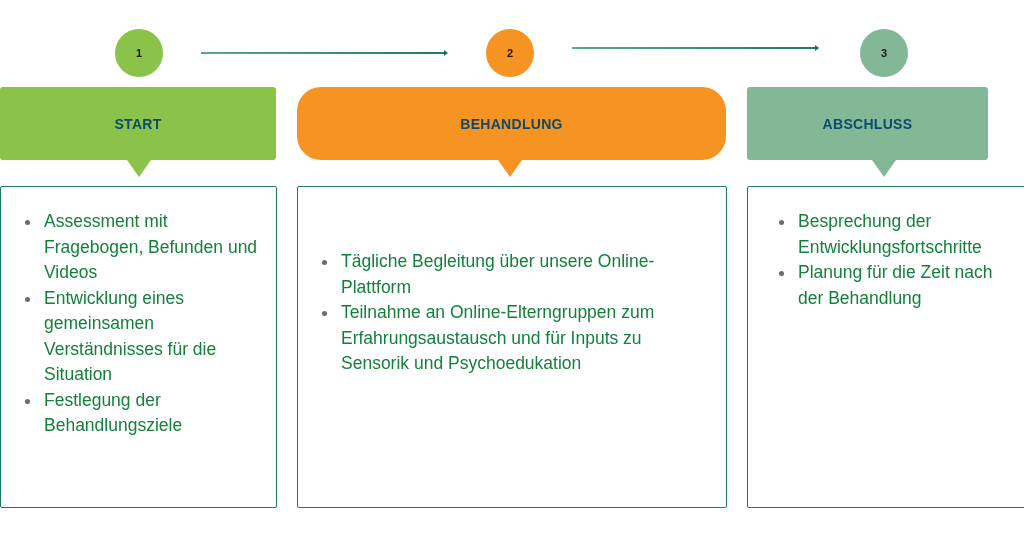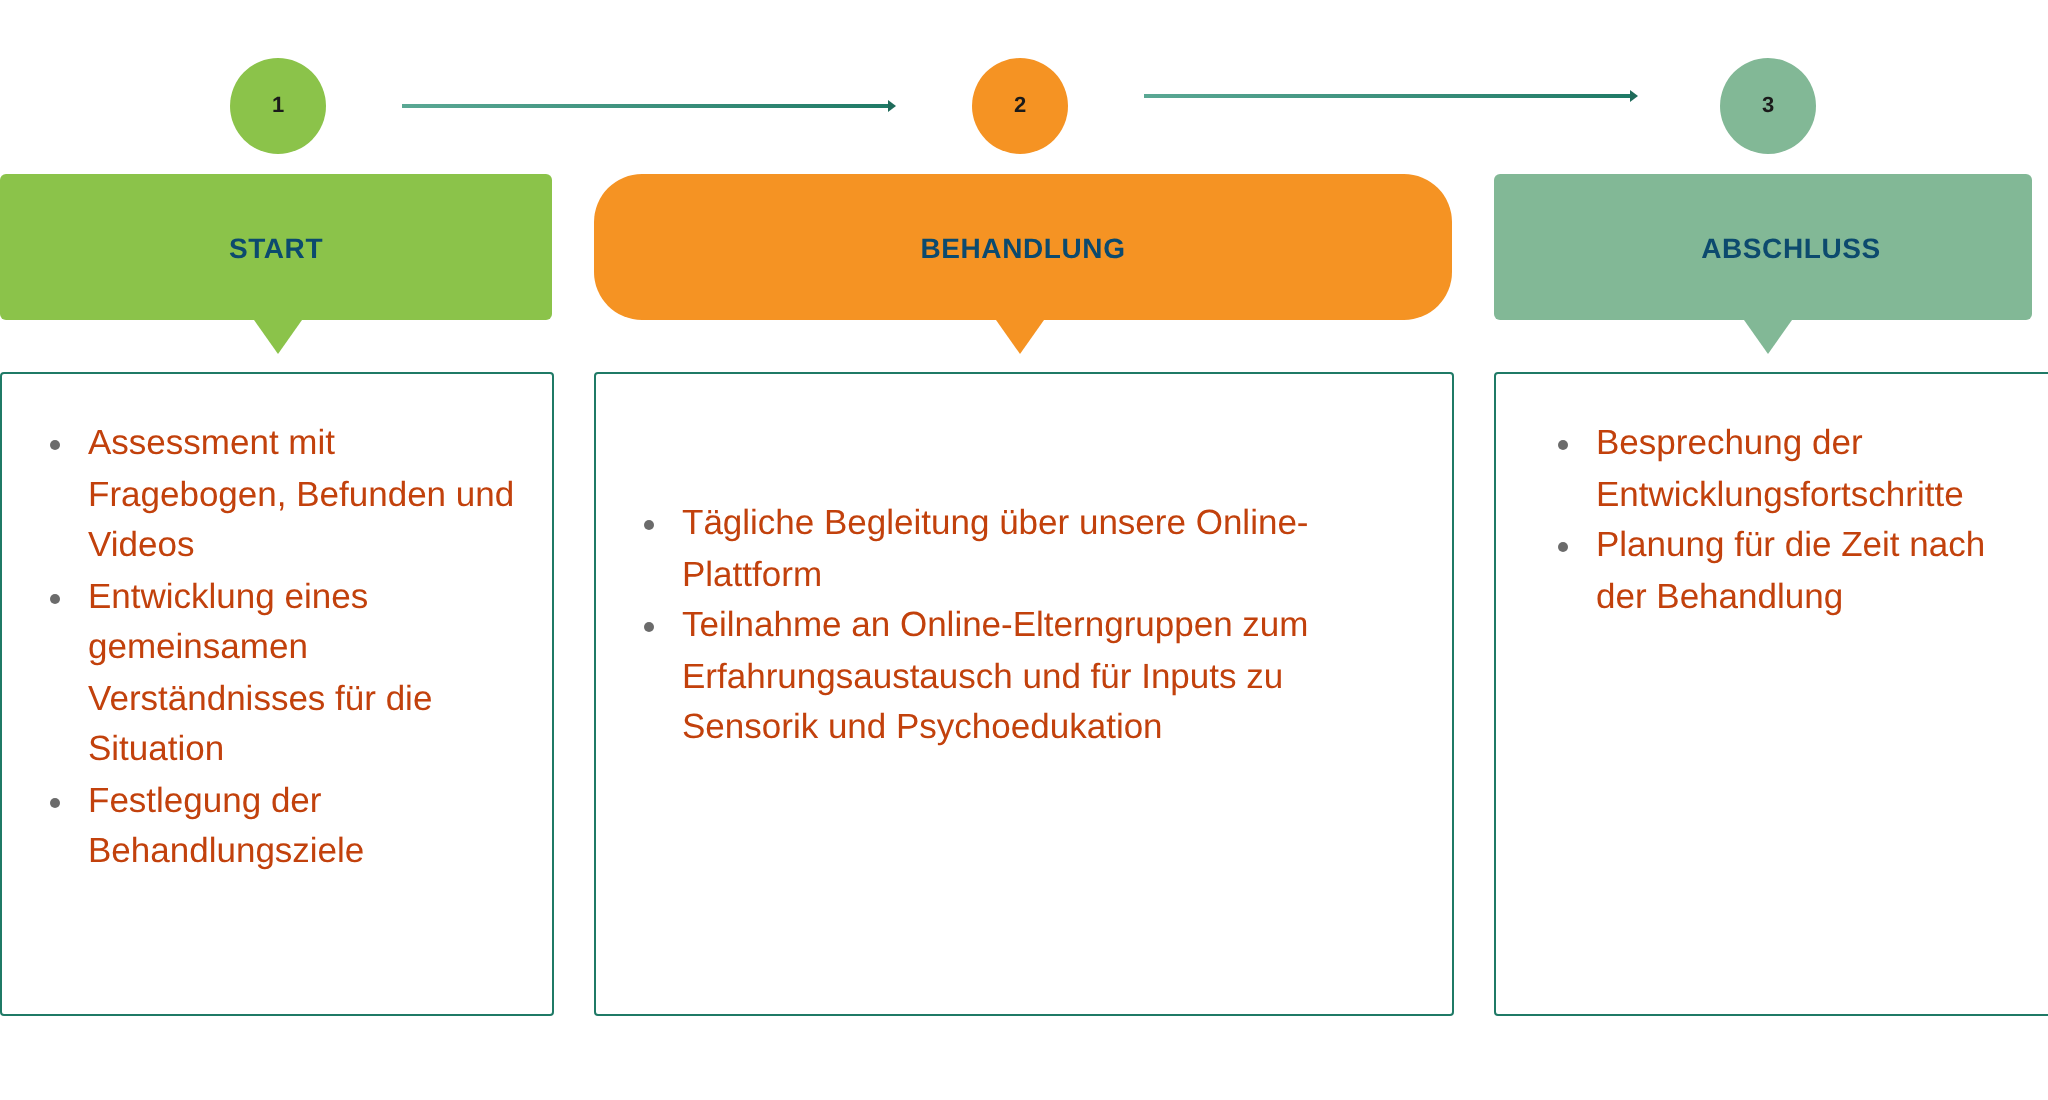--- a/index.html
+++ b/index.html
@@ -4,21 +4,21 @@
 <style>
   html, body { margin: 0; padding: 0; background: #ffffff; }
   body { width: 1024px; height: 550px; position: relative; overflow: hidden; font-family: "Liberation Sans", "DejaVu Sans", sans-serif; }
   .step { position: absolute; width: 48px; height: 48px; border-radius: 50%; top: 29px; display: flex; align-items: center; justify-content: center; font-weight: bold; font-size: 11px; color: #1a1a1a; }
   .arrow { position: absolute; height: 2px; background: linear-gradient(90deg, #5aa894, #1f7a66); }
   .arrow::after { content: ""; position: absolute; right: -3px; top: -2px; border-left: 4px solid #1f6b5a; border-top: 3px solid transparent; border-bottom: 3px solid transparent; }
   .header { position: absolute; top: 87px; height: 73px; border-radius: 3px; display: flex; align-items: center; justify-content: center; font-weight: bold; font-size: 14px; color: #0c4a6e; letter-spacing: 0.3px; }
   .pointer { position: absolute; top: 160px; width: 0; height: 0; border-left: 12px solid transparent; border-right: 12px solid transparent; border-top: 17px solid; }
   .box { position: absolute; top: 186px; height: 322px; border: 1.5px solid #1f7a66; border-radius: 2px; box-sizing: border-box; background: #fff; }
   .box ul { margin: 0; padding: 0; list-style: none; position: absolute; top: 22px; }
-  .box li { position: relative; font-size: 17.5px; line-height: 25.5px; color: #c2410c; padding-left: 0; }
+  .box li { position: relative; font-size: 17.5px; line-height: 25.5px; color: #15803d; padding-left: 0; }
   .box li::before { content: ""; position: absolute; left: -19px; top: 11px; width: 5px; height: 5px; border-radius: 50%; background: #6b6b6b; }
 </style>
 </head>
 <body>
 
 <div class="step" style="left:115px;background:#8bc34a;">
     <span>1</span>
   </div>
 <div class="arrow" style="left:201px;top:52px;width:244px;"></div>
 <div class="step" style="left:486px;background:#f59323;">
@@ -32,21 +32,21 @@
 <div class="header" style="left:0;width:276px;background:#8bc34a;">
     <span>START</span>
   </div>
 <div class="pointer" style="left:127px;border-top-color:#8bc34a;"></div>
 
 <div class="header" style="left:297px;width:429px;background:#f59323;border-radius:24px;">
     <span>BEHANDLUNG</span>
   </div>
 <div class="pointer" style="left:498px;border-top-color:#f59323;"></div>
 
-<div class="header" style="left:747px;width:241px;background:#82b896;padding-left:28px;">
+<div class="header" style="left:747px;width:241px;background:#82b896;">
     <span>ABSCHLUSS</span>
   </div>
 <div class="pointer" style="left:872px;border-top-color:#82b896;"></div>
 
 <div class="box" style="left:0;width:277px;">
   <ul style="left:43px;width:220px;">
     <li>Assessment mit Fragebogen, Befunden und Videos</li>
     <li>Entwicklung eines gemeinsamen Verständnisses für die Situation</li>
     <li>Festlegung der Behandlungsziele</li>
   </ul>

